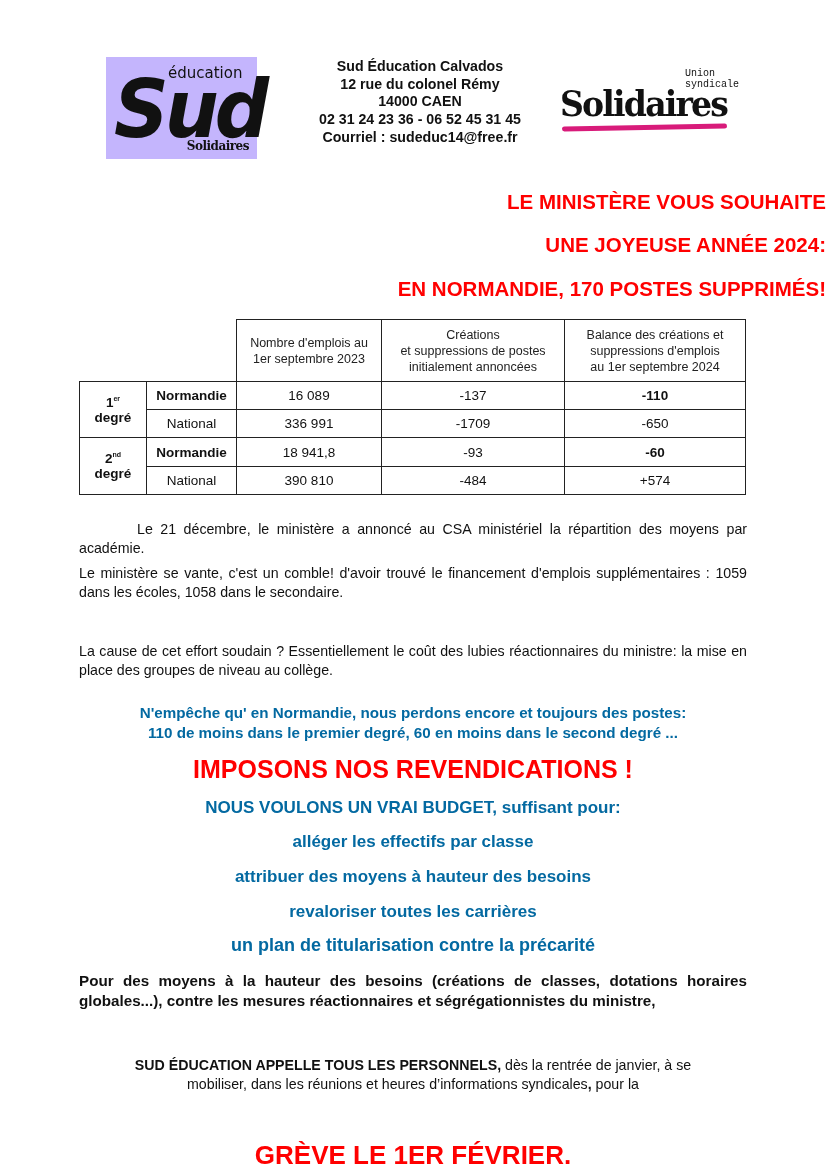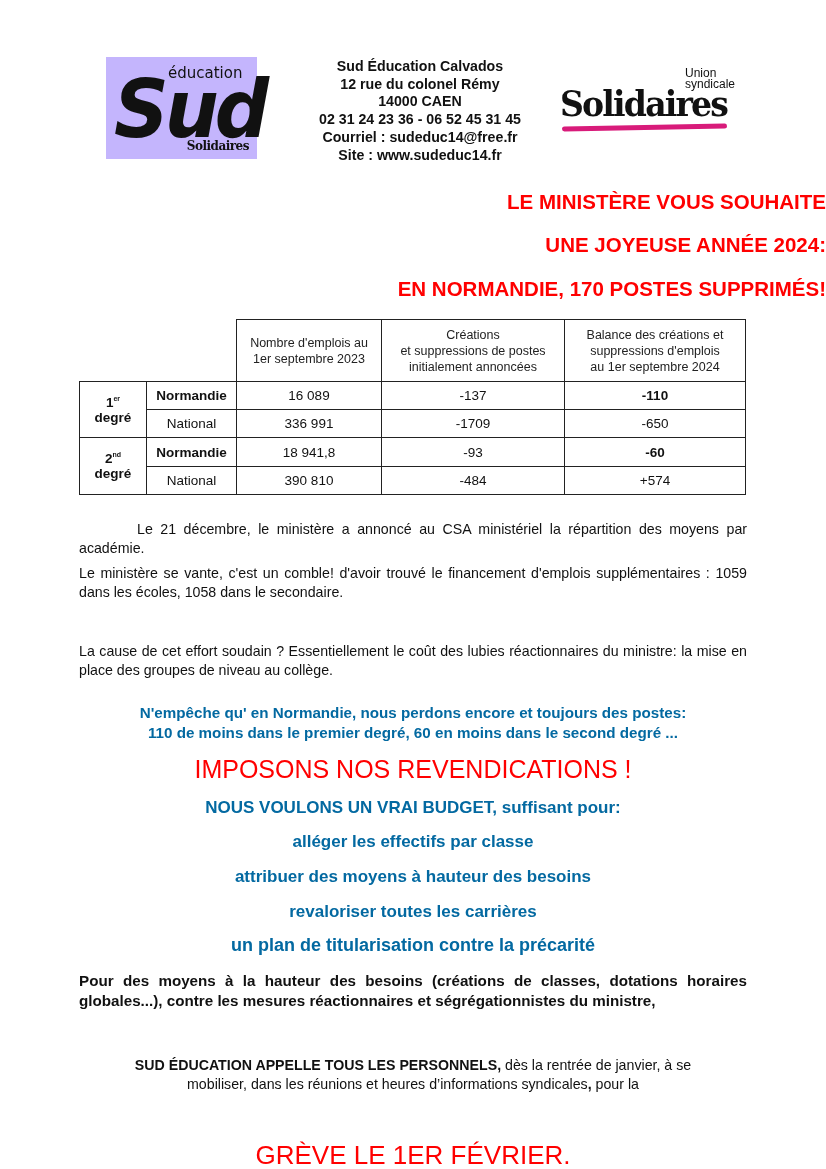--- a/index.html
+++ b/index.html
@@ -11,55 +11,54 @@
   .sud-logo { left: 106px; top: 57px; width: 151px; height: 102px; background: #c4b5fd; }
   .sud-logo .edu { position: absolute; left: 62px; top: 7px; font-size: 15px; color: #111; font-family: "DejaVu Sans", sans-serif; }
   .sud-logo .big { position: absolute; left: 8px; top: 8px; font-size: 76px; font-weight: bold; font-style: italic;
                    letter-spacing: -4px; color: #111; font-family: "DejaVu Sans", sans-serif; transform: scaleY(1.05); }
   .sud-logo .sol { position: absolute; right: 8px; bottom: 6px; font-size: 12px; font-weight: bold;
                    font-family: "DejaVu Serif", serif; color: #111; letter-spacing: -0.5px; }
 
   .header-block { left: 280px; top: 58px; width: 280px; text-align: center; font-weight: bold; font-size: 14.2px; line-height: 17.7px; }
 
   .solidaires-logo { left: 560px; top: 68px; width: 175px; height: 64px; }
-  .solidaires-logo .union { position: absolute; left: 125px; top: 0px; font-family: Liberation Sans, sans-serif; font-size: 12px; line-height: 11px; color: #111; }
+  .solidaires-logo .union { position: absolute; left: 125px; top: 0px; font-family: Liberation Mono, monospace; font-size: 10px; line-height: 11px; color: #111; }
   .solidaires-logo .word { position: absolute; left: 0px; top: 14px; font-family: "DejaVu Serif", serif; font-weight: bold; font-size: 36px; letter-spacing: -2px; color: #111; transform: scaleX(0.92); transform-origin: left; }
   .solidaires-logo .underline { position: absolute; left: 2px; top: 57px; width: 165px; height: 5px; background: #d81b7a; border-radius: 3px; transform: rotate(-1deg); }
 
   
   .title-line { left: 0; width: 826px; text-align: right; color: #ff0000; font-weight: bold; font-size: 20.5px; }
 
   
   table.data { position: absolute; left: 79px; top: 319px; border-collapse: collapse; font-size: 13.5px; }
   table.data td { border: 1px solid #222; text-align: center; padding: 0; }
   table.data td.empty { border: none; }
   table.data td.hdr { font-size: 12.5px; line-height: 16px; color: #222; }
   table.data td.bold { font-weight: bold; }
   table.data sup { font-size: 7px; vertical-align: 6px; }
 
   .para { left: 79px; width: 668px; font-size: 14.2px; line-height: 18.5px; text-align: justify; color: #111; }
   .center-bold { left: 0; width: 826px; text-align: center; font-weight: bold; color: #0369a1; }
-  .red-big { left: 0; width: 826px; text-align: center; font-weight: normal; color: #ff0000; }
+  .red-big { left: 0; width: 826px; text-align: center; font-weight: bold; color: #ff0000; }
 </style>
 </head>
 <body>
 
 <div class="abs sud-logo">
   <span class="edu">éducation</span>
   <span class="big">Sud</span>
   <span class="sol">Solidaires</span>
 </div>
 
 <div class="abs header-block">
   <div>Sud Éducation Calvados</div>
   <div>12 rue du colonel Rémy</div>
   <div>14000 CAEN</div>
   <div>02 31 24 23 36 - 06 52 45 31 45</div>
   <div>Courriel : sudeduc14@free.fr</div>
-  <div>Site : www.sudeduc14.fr</div>
 </div>
 
 <div class="abs solidaires-logo">
   <div class="union">
     <div>Union</div>
     <div>syndicale</div>
   </div>
   <div class="word">Solidaires</div>
   <div class="underline"></div>
 </div>

